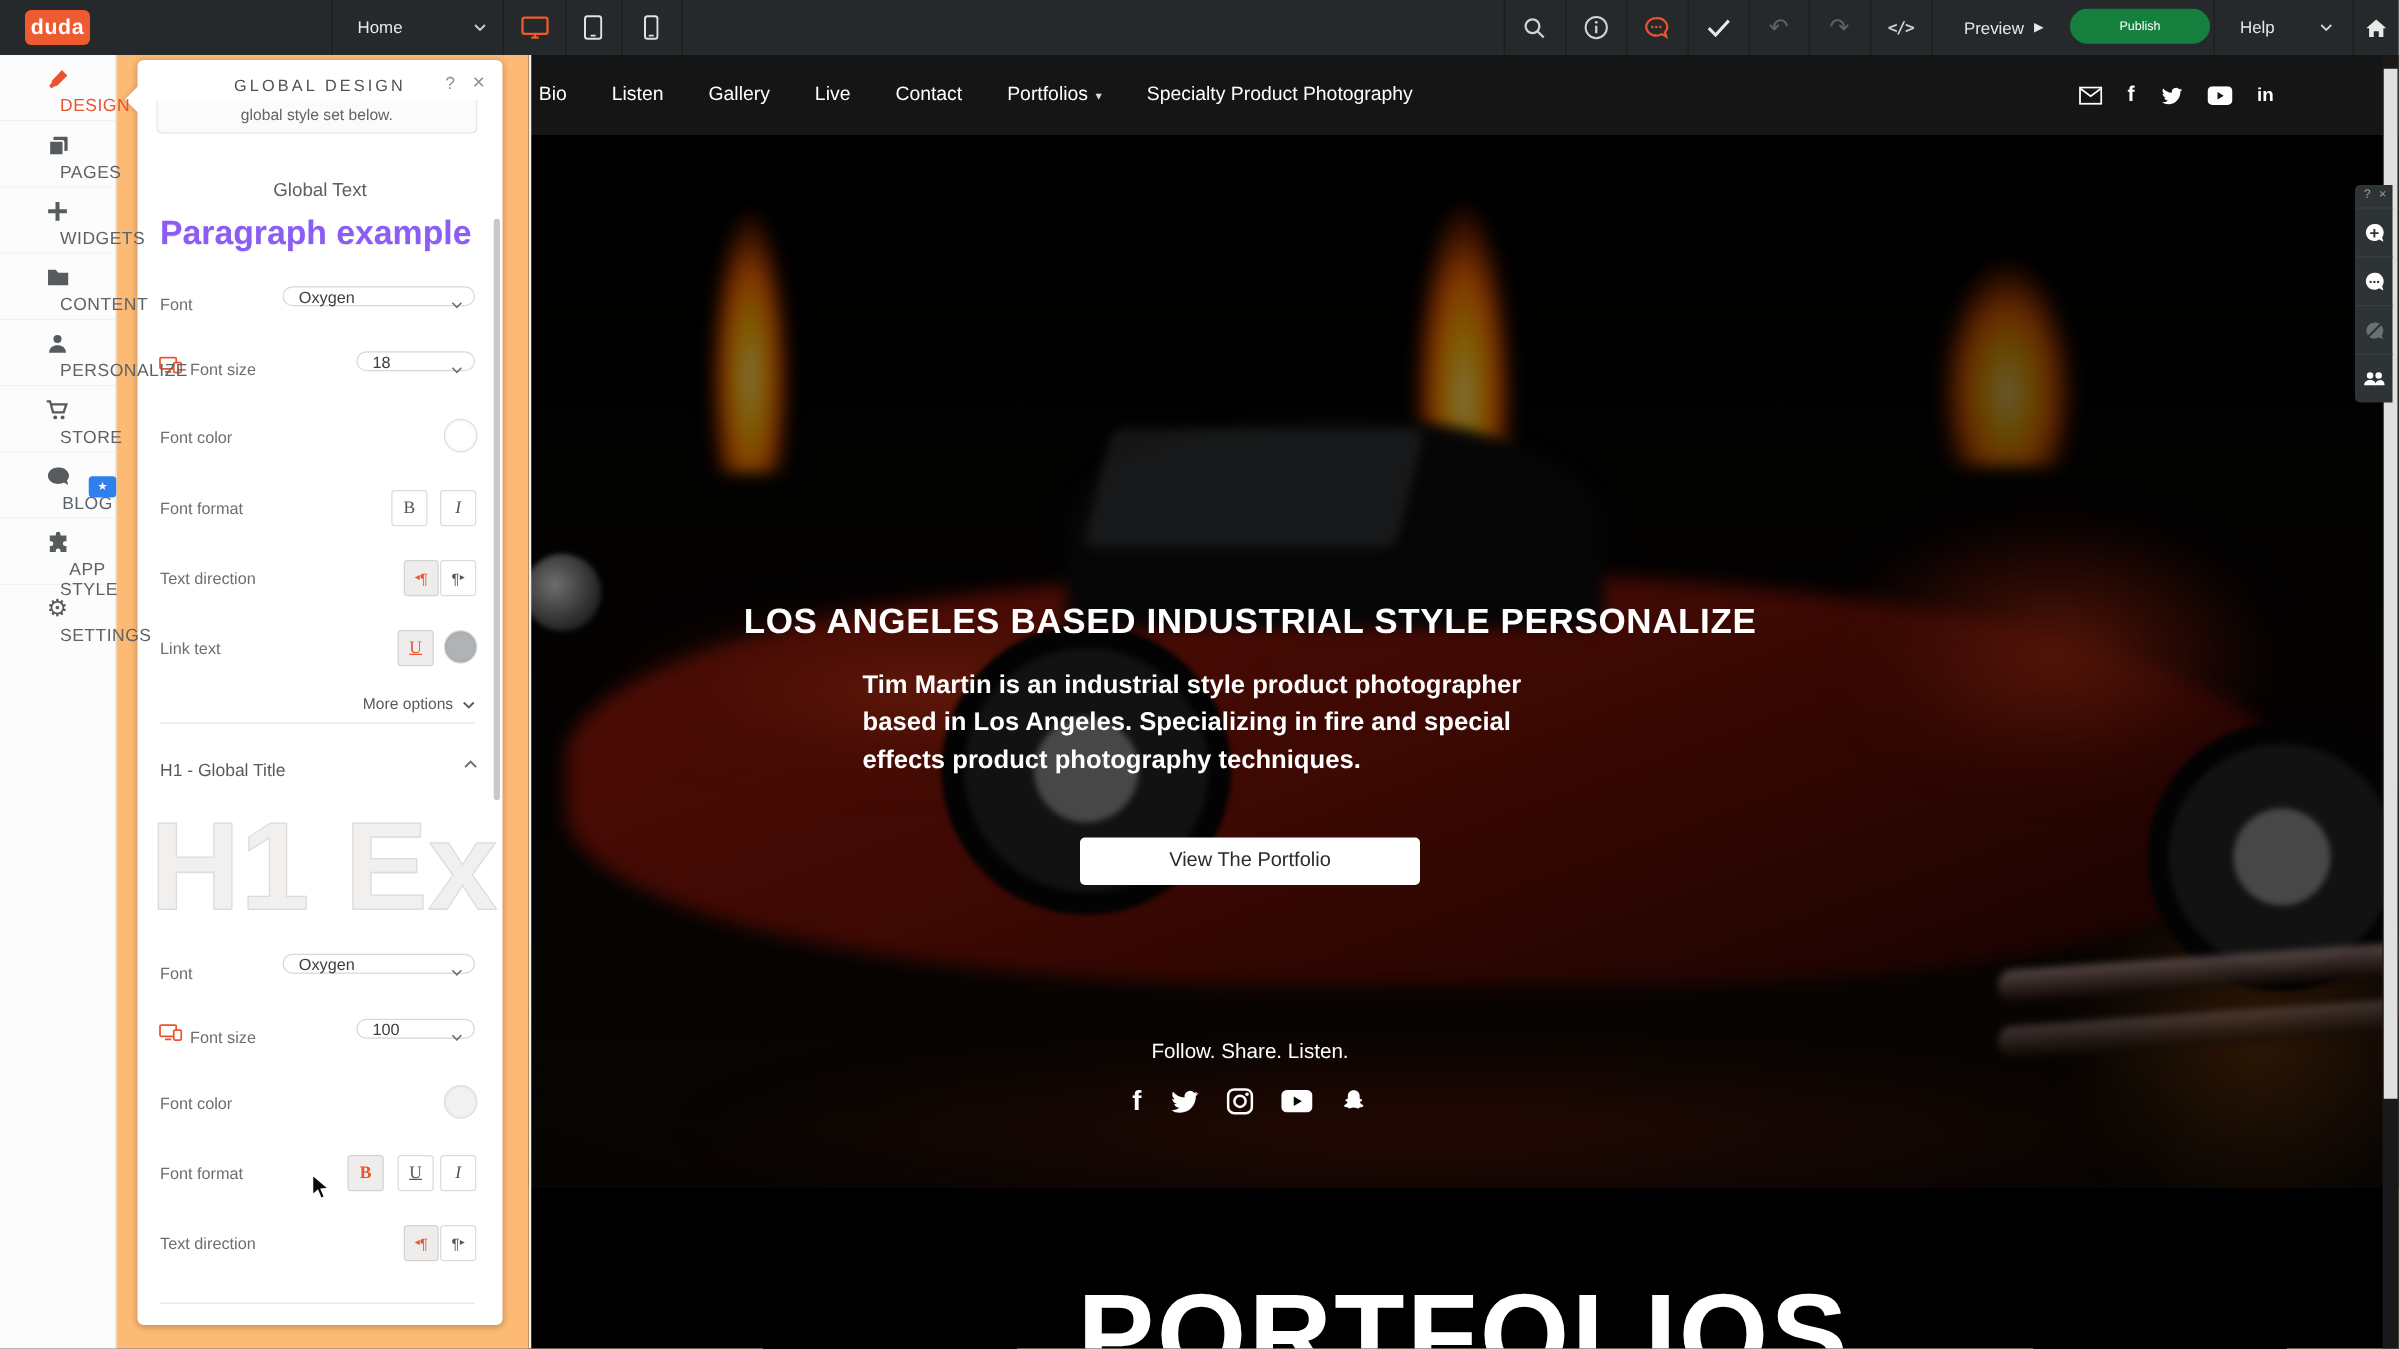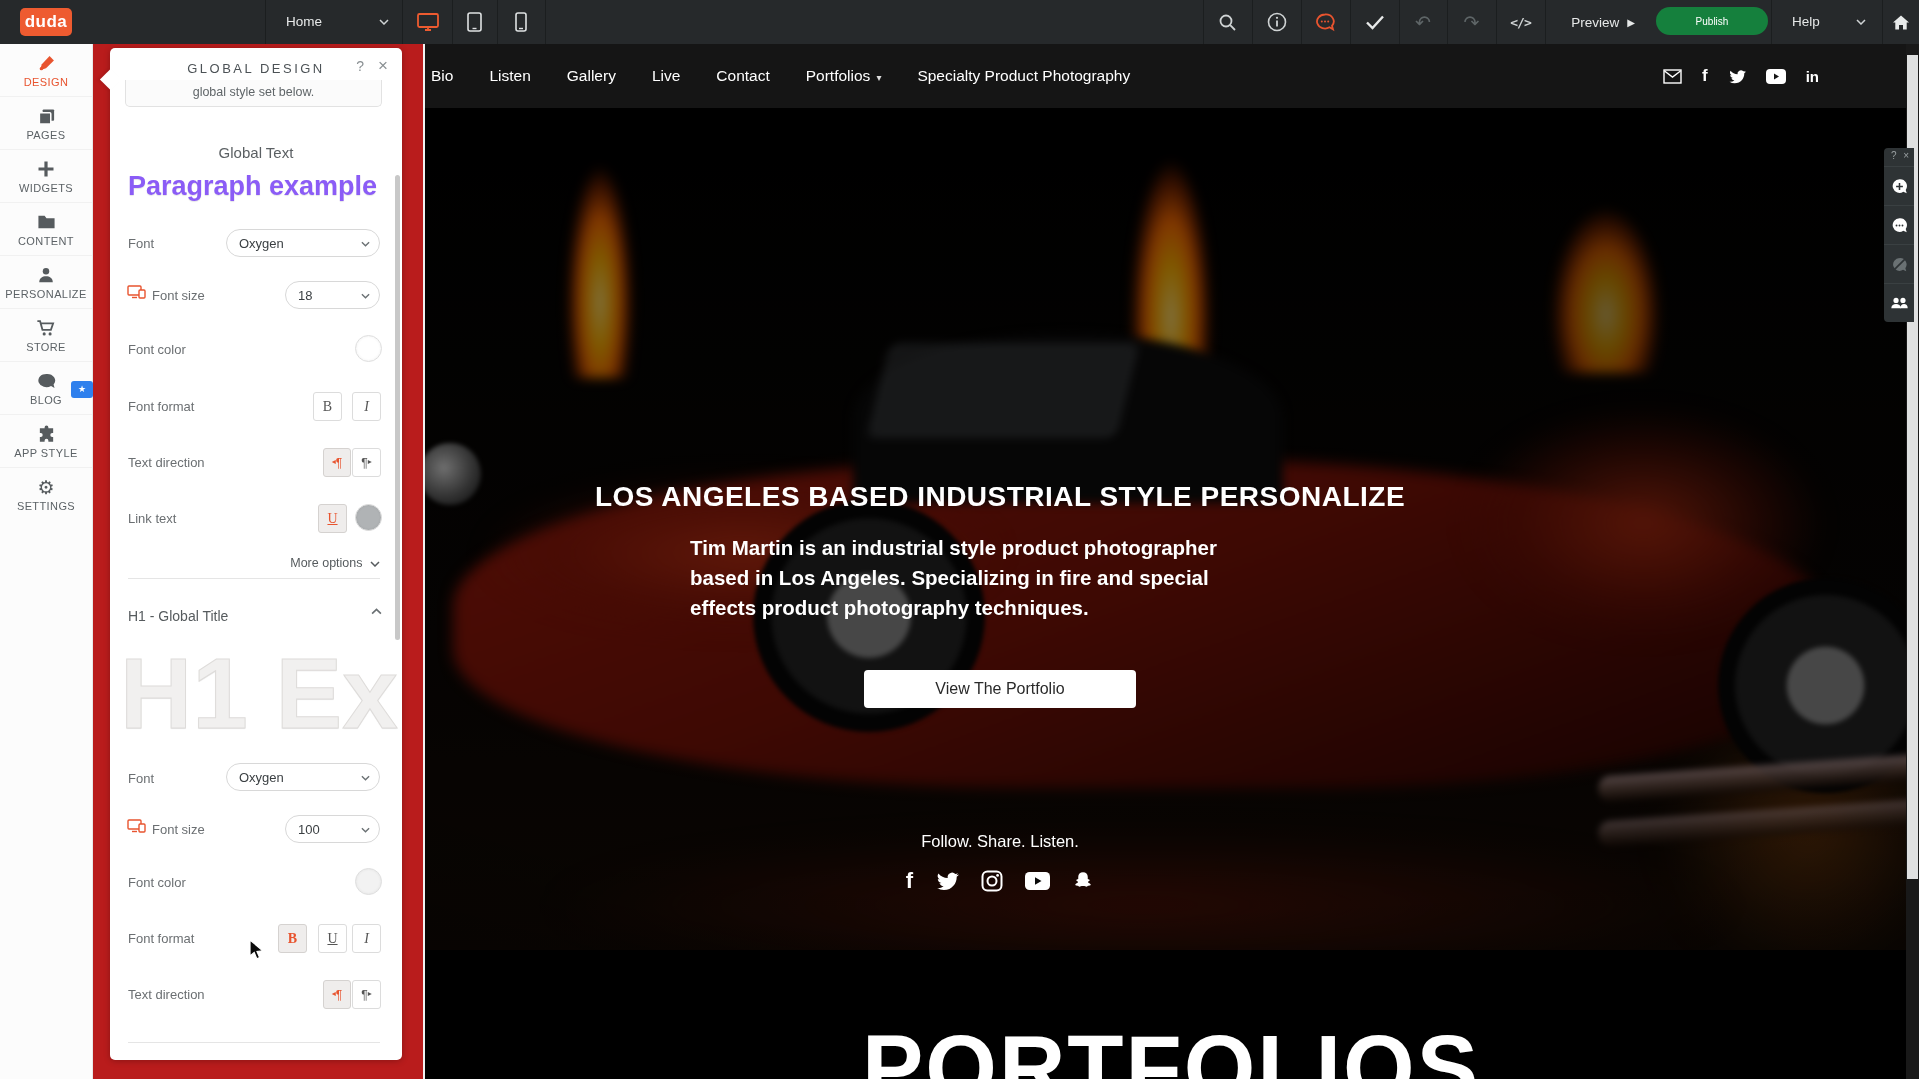--- a/index.html
+++ b/index.html
@@ -32,42 +32,42 @@
   .help { position:absolute; left:1782px; top:0; width:100px; height:44px; color:#e6e8e8; font-size:13.5px;
           line-height:44px; padding-left:10px; cursor:pointer; }
   .help .chev { position:absolute; right:16px; top:19px; }
 
   
   .sidebar { position:absolute; left:0; top:44px; bottom:0; width:93px; background:#fcfcfc;
              border-right:1px solid #e9e9e9; z-index:50; }
   .sb-item { position:relative; height:53px; text-align:center; padding-top:9px; cursor:pointer;
              border-bottom:1px solid #f1f1f1; color:#565b5e; }
   .sb-item .ic { height:20px; display:flex; align-items:center; justify-content:center; }
-  .sb-item .lbl { display:block; font-size:11px; letter-spacing:.4px; margin-top:3px; color:#5c6266; }
+  .sb-item .lbl { display:block; font-size:14px; letter-spacing:.4px; margin-top:3px; color:#5c6266;padding-left:48px; }
   .sb-item.active, .sb-item.active .lbl { color:#e8542f; }
   .sb-badge { position:absolute; left:71px; top:381px; width:22px; height:17px; background:#2f80ed;
               border-radius:3px; color:#fff; font-size:9px; line-height:17px; text-align:center; z-index:55; }
 
   
   .panel { position:absolute; left:110px; top:48px; width:292px; height:1012px; background:#fff;
            border-radius:5px; box-shadow:0 1px 6px rgba(0,0,0,.25); z-index:40; }
   .panel-notch { position:absolute; left:-7px; top:24px; width:15px; height:15px; background:#fff;
                  transform:rotate(45deg); box-shadow:-2px 2px 3px rgba(0,0,0,.08); }
   .panel-title { position:absolute; top:13px; width:100%; text-align:center; font-size:13px;
                  color:#4c5256; letter-spacing:2.5px; }
   .panel-help { position:absolute; top:10px; right:38px; color:#8a9093; font-size:14px; cursor:pointer; }
   .panel-close { position:absolute; top:8px; right:14px; color:#8a9093; font-size:17px; cursor:pointer; }
   .desc-box { position:absolute; top:32px; left:15px; width:257px; height:27px; border:1px solid #e2e2e2;
               background:#fbfbfb; border-radius:0 0 5px 5px; border-top:none; overflow:hidden;
               font-size:12.5px; color:#5f6568; text-align:center; line-height:24px; }
   .sec-head { position:absolute; width:100%; text-align:center; font-size:15px; color:#5b6063; }
   .ghost-preview { position:absolute; left:18px; color:#8b5cf6; font-weight:bold;
                    text-shadow:0 1px 1px rgba(0,0,0,.10); white-space:nowrap; }
   .p-label { position:absolute; left:18px; font-size:13px; color:#6b6f72; }
-  .dropdown { position:absolute; height:28px; border:1px solid #d8d8d8; border-radius:14px; background:#fff;
+  .dropdown { position:absolute; height:16px; border:1px solid #d8d8d8; border-radius:14px; background:#fff;
               font-size:13px; color:#3a3f42; padding-left:12px; display:flex; align-items:center; cursor:pointer; }
   .dropdown .chev { position:absolute; right:9px; top:11px; }
   .swatch { position:absolute; width:27px; height:27px; border-radius:50%; border:1px solid #dedede;
             background:#fff; box-shadow:inset 0 0 3px rgba(0,0,0,.07); cursor:pointer; }
   .fmt { position:absolute; width:29px; height:29px; border:1px solid #dcdcdc; border-radius:3px;
          background:#fff; color:#555; font-size:14px; cursor:pointer; display:flex; align-items:center;
          justify-content:center; font-family:"Liberation Serif", serif; }
   .fmt.active { background:#efedec; border-color:#d5d2d0; color:#e8542f; }
   .fmt .u { text-decoration:underline; }
   .fmt .i { font-style:italic; }
@@ -76,21 +76,21 @@
   .more-opts { position:absolute; right:22px; font-size:12.5px; color:#565b5e; cursor:pointer; }
   .divider { position:absolute; left:18px; right:22px; height:1px; background:#e5e5e5; }
   .h1-head { position:absolute; left:18px; font-size:14px; color:#565b5e; }
   .chevup { position:absolute; right:20px; cursor:pointer; }
   .devices-ic { position:absolute; left:17px; }
   .panel-scroll { position:absolute; right:2px; top:127px; width:5px; height:465px; background:#c8c8c8;
                   border-radius:3px; }
 
   
   .site { position:absolute; left:330px; top:0; right:0; bottom:0; background:#000; overflow:hidden; }
-  .workspace { position:absolute; left:93px; top:44px; right:0; bottom:0; background:#b91c1c; }
+  .workspace { position:absolute; left:93px; top:44px; right:0; bottom:0; background:#fdba74; }
   .site-edge { position:absolute; left:0; top:0; bottom:0; width:2px; background:#f2f2f2; z-index:5; }
   .site-nav { position:absolute; left:0; top:0; right:0; height:64px; background:#151515; z-index:4; }
   .nav-items { position:absolute; left:8px; top:0; height:64px; display:flex; align-items:center; gap:36px;
                color:#fff; font-size:15.5px; }
   .nav-items span { cursor:pointer; white-space:nowrap; }
   .nav-chev { font-size:10px; color:#ddd; margin-left:6px; }
   .hdr-social { position:absolute; right:100px; top:0; height:64px; display:flex; align-items:center;
                 gap:20px; color:#fff; }
   .hdr-social .sic { cursor:pointer; display:flex; align-items:center; }
 

